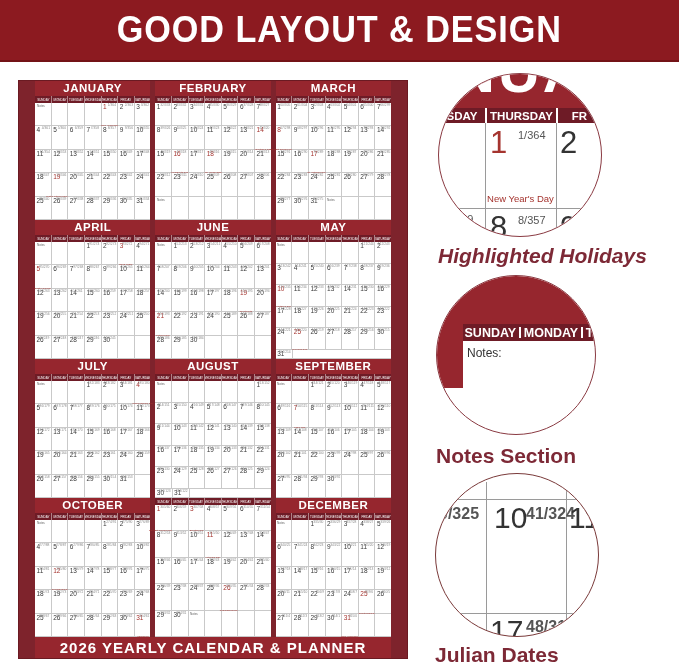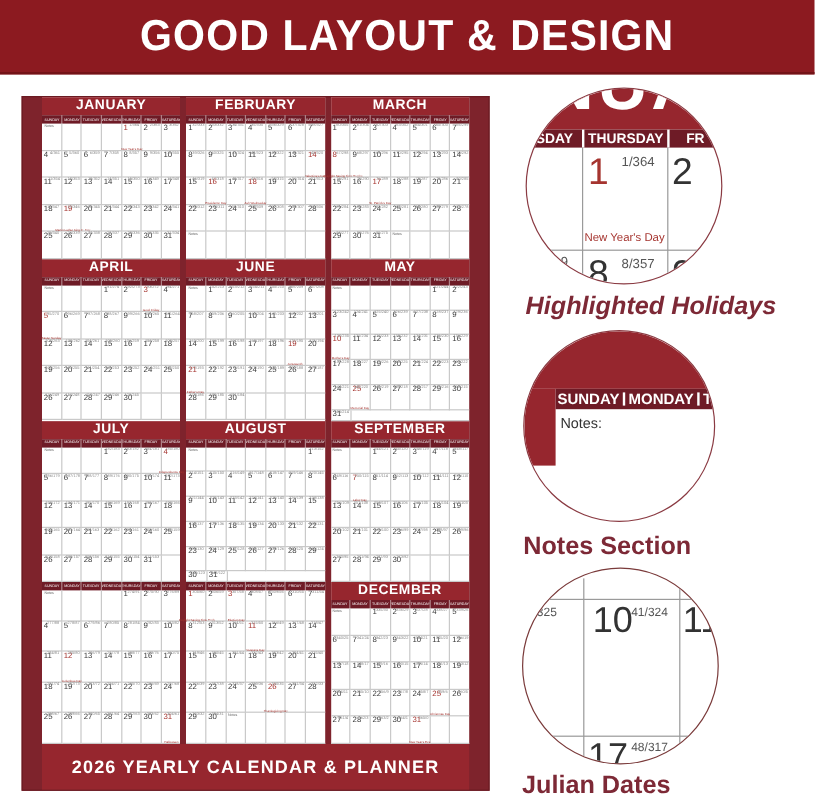--- a/index.html
+++ b/index.html
@@ -30,21 +30,21 @@
   .grow{flex:3;display:flex;min-height:0;}
   .grow.ovf{flex:1.3;}
   .cell{flex:1;position:relative;border-right:1px solid var(--grid-line);border-bottom:1px solid var(--grid-line);min-width:0;}
   .cell:last-child{border-right:none;}
   .num{position:absolute;left:1.5px;top:0;font-size:6.5px;color:#3a3a3a;}
   .num.red{color:var(--holiday-red);}
   .jul{position:absolute;right:1px;top:0;font-size:6px;color:#8a8a8a;transform:scale(.55);transform-origin:top right;white-space:nowrap;}
   .hol{position:absolute;bottom:-1px;left:-25px;right:-25px;text-align:center;font-size:6px;color:var(--holiday-red);
     transform:scale(.42);transform-origin:bottom center;white-space:nowrap;}
   .notes{position:absolute;left:1.5px;top:1px;font-size:6px;color:#666;transform:scale(.5);transform-origin:top left;}
-  .cfooter{height:38px;background:var(--band-red);color:#fff;font-weight:bold;font-size:15px;
+  .cfooter{height:21px;background:var(--band-red);color:#fff;font-weight:bold;font-size:15px;
     display:flex;align-items:center;justify-content:center;letter-spacing:1px;}
 
   
   .fig{position:absolute;width:220px;display:flex;flex-direction:column;align-items:flex-start;}
   .circle{position:relative;border-radius:50%;overflow:hidden;border:1px solid #8a3a42;background:#fff;}
   .figcap{color:var(--caption-red);font-weight:bold;font-size:21px;white-space:nowrap;}
 
   
   .c1{width:164px;height:164px;}
   .c1 .head{position:absolute;left:0;top:0;width:100%;height:34px;background:var(--band-red);overflow:hidden;}
@@ -69,21 +69,21 @@
     display:flex;align-items:center;justify-content:space-around;}
   .c2 .dbar span{color:#fff;font-weight:bold;font-size:12.5px;}
   .c2 .sep{width:1.5px;height:11px;background:#fff;}
   .c2 .noteslbl{position:absolute;left:30px;top:70px;font-size:12px;color:#333;}
 
   
   .c3{width:164px;height:164px;border-color:#7a3a3a;}
   .c3 .vl{position:absolute;top:8px;bottom:0;width:1px;background:#9a9a9a;}
   .c3 .hl{position:absolute;left:0;right:0;height:1px;background:#9a9a9a;}
   .c3 .big{position:absolute;font-size:30px;color:#333;}
-  .c3 .small{position:absolute;font-size:10px;color:#555;}
+  .c3 .small{position:absolute;font-size:16px;color:#555;font-weight:bold;}
 </style>
 </head>
 <body>
 
 <div id="stage">
 
   <div class="banner">
     <span>GOOD LAYOUT &amp; DESIGN</span>
   </div>
 
@@ -1617,20 +1617,21 @@
                 </div>
                 <div class="cell"></div>
                 <div class="cell"></div>
                 <div class="cell"></div>
               </div>
             </div>
           </div>
         </div>
         <div class="mrow">
           <div class="month">
+            <div class="mtitle">OCTOBER</div>
             <div class="mdow">
               <span>
                 <i>SUNDAY</i>
               </span>
               <span>
                 <i>MONDAY</i>
               </span>
               <span>
                 <i>TUESDAY</i>
               </span>

